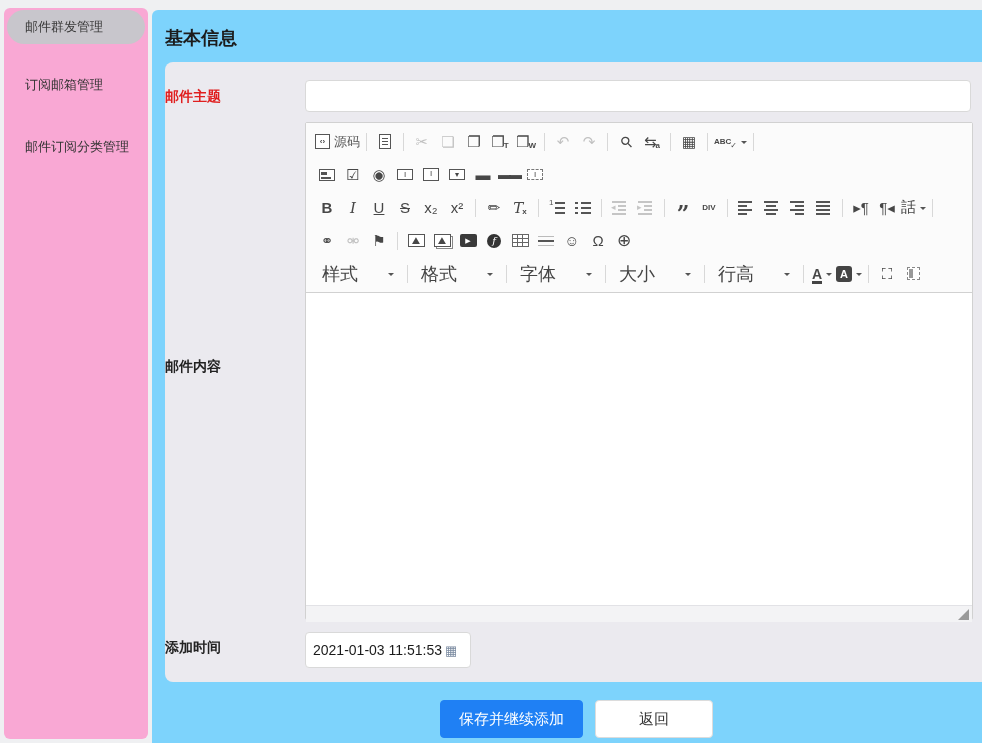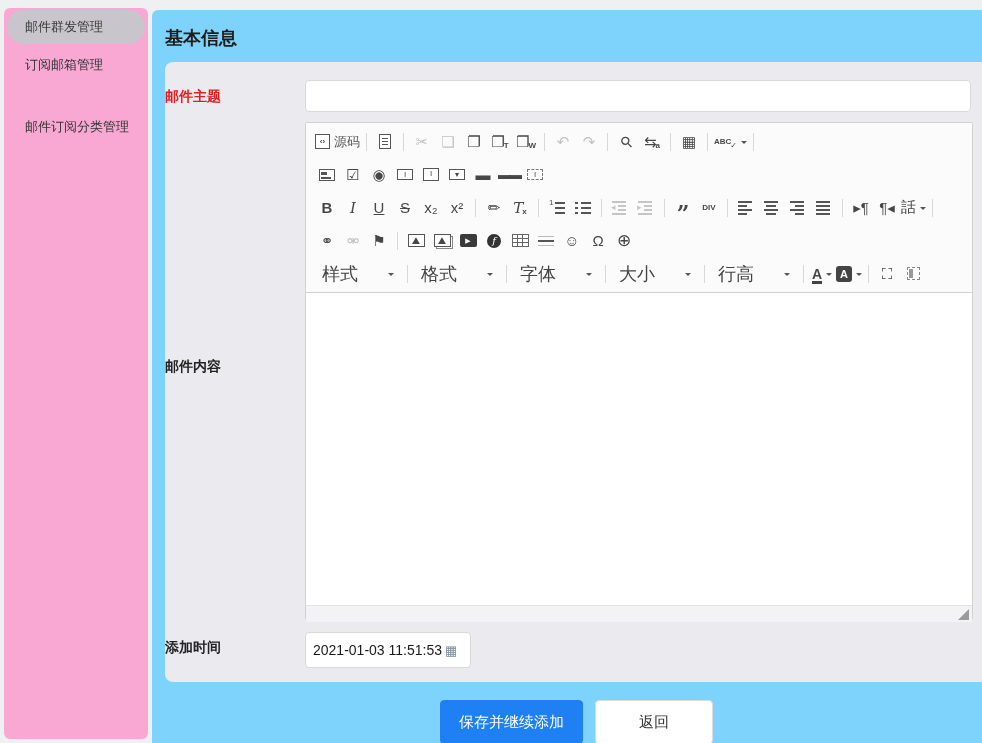--- a/index.html
+++ b/index.html
@@ -9,21 +9,21 @@
     background: #eff0f2;
     font-family: "Liberation Sans", "DejaVu Sans", sans-serif;
     color: #222;
   }
   
   .sidebar { position: absolute; left: 4px; top: 8px; width: 144px; height: 731px;
              background: #f9a8d4; border-radius: 6px; }
   .side-active { margin: 2px 3px 0 3px; height: 34px; border-radius: 17px;
                  background: #c8c6cc; display: flex; align-items: center;
                  padding-left: 18px; font-size: 13px; color: #3a3a3a; cursor: pointer; }
-  .side-item { margin-top: 12px; padding-left: 21px; font-size: 13px; color: #333; cursor: pointer; }
+  .side-item { margin-top: 32px; padding-left: 21px; font-size: 13px; color: #333; cursor: pointer; }
   .side-item + .side-item { margin-top: 44px; }
   
   .main-card { position: absolute; left: 152px; top: 10px; width: 830px; height: 733px;
                background: #7dd3fc; border-radius: 6px 0 0 0; }
   .page-title { position: absolute; left: 13px; top: 16px; font-size: 18px; font-weight: bold; color: #1c1c1c; }
   .panel { position: absolute; left: 13px; top: 52px; width: 825px; height: 620px;
            background: #ebeaef; border-radius: 8px; }
   .lbl { position: absolute; left: 0; width: 132px; text-align: left; font-size: 14px;
          font-weight: bold; color: #222; }
   .lbl-subject { top: 18px; height: 32px; line-height: 32px; color: #e01f1f; }
@@ -127,21 +127,21 @@
   .ed-content { height: 312px; background: #fff; cursor: text; }
   .ed-status { height: 17px; background: #f3f3f5; border-top: 1px solid #e2e2e6; position: relative; }
   .grip { position: absolute; right: 3px; bottom: 2px; width: 0; height: 0;
           border-left: 11px solid transparent; border-bottom: 11px solid #9a9a9a; cursor: nwse-resize; }
   
   .input-time { position: absolute; left: 140px; top: 570px; width: 166px; height: 36px;
                 border: 1px solid #d9d9d9; border-radius: 4px; background: #fff;
                 display: flex; align-items: center; padding: 0 5px 0 7px; font-size: 14px;
                 color: #1a1a1a; cursor: text; }
   .cal { margin-left: 3px; font-size: 13px; color: #7a8aa0; line-height: 1; cursor: pointer; }
-  .btn { position: absolute; top: 690px; height: 44px; border-radius: 4px; font-size: 15px;
+  .btn { position: absolute; top: 690px; height: 38px; border-radius: 4px; font-size: 15px;
          cursor: pointer; font-family: inherit; }
   .btn-save { left: 288px; width: 143px; background: #1f80f4; border: 1px solid #1f80f4; color: #fff; }
   .btn-back { left: 443px; width: 118px; background: #fff; border: 1px solid #dcdcdc; color: #333; }
 </style>
 </head>
 <body>
 
 <div class="sidebar">
   <div class="side-active">
     <span>邮件群发管理</span>

